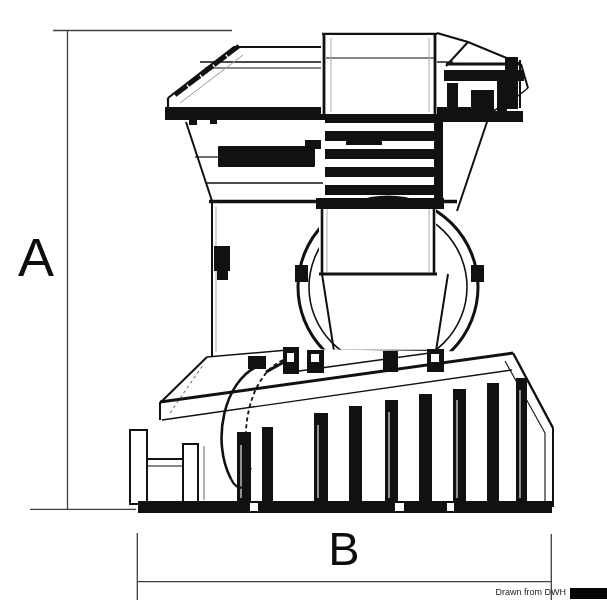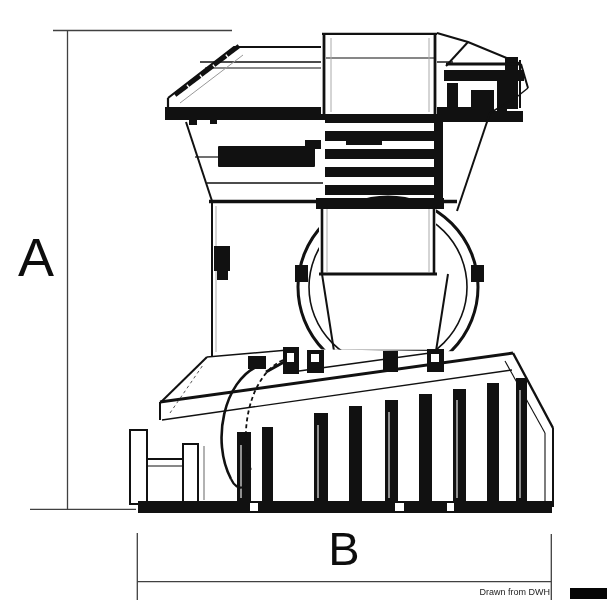--- a/index.html
+++ b/index.html
@@ -1,20 +1,20 @@
 <!DOCTYPE html>
 <html><head>
 <meta charset="utf-8">
 <style>
   html,body{margin:0;padding:0;background:#ffffff;}
   body{width:607px;height:600px;overflow:hidden;font-family:"Liberation Sans",sans-serif;}
   .stage{position:relative;width:607px;height:600px;background:#fff;}
   svg{position:absolute;left:0;top:0;}
   .dim-label{font-family:"Liberation Sans",sans-serif;fill:#0d0d0d;}
-  .credit{position:absolute;top:587px;right:57px;font-size:9px;line-height:11px;color:#222;white-space:nowrap;}
+  .credit{position:absolute;top:587px;right:41px;font-size:9px;line-height:11px;color:#222;white-space:nowrap;}
   .redaction{position:absolute;left:570px;top:588px;width:37px;height:11px;background:#050505;}
 </style>
 </head>
 <body>
 
 <div class="stage">
 <svg width="607" height="600" viewBox="0 0 607 600">
 
   <g stroke="#404040" stroke-width="1.3" fill="none">
     <line x1="67.5" y1="30" x2="67.5" y2="509.5"></line>

